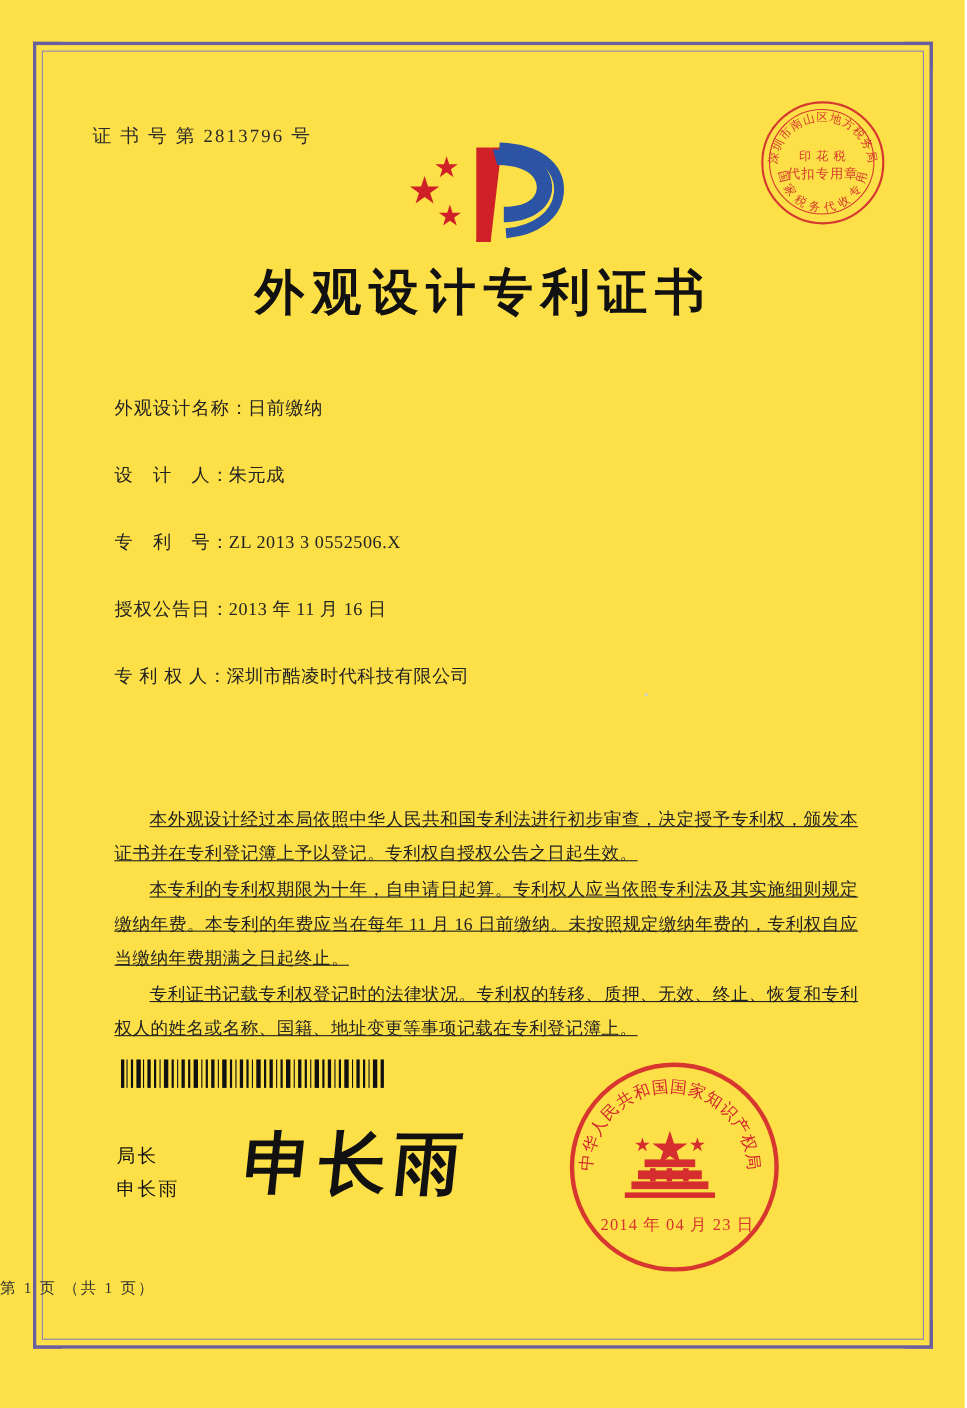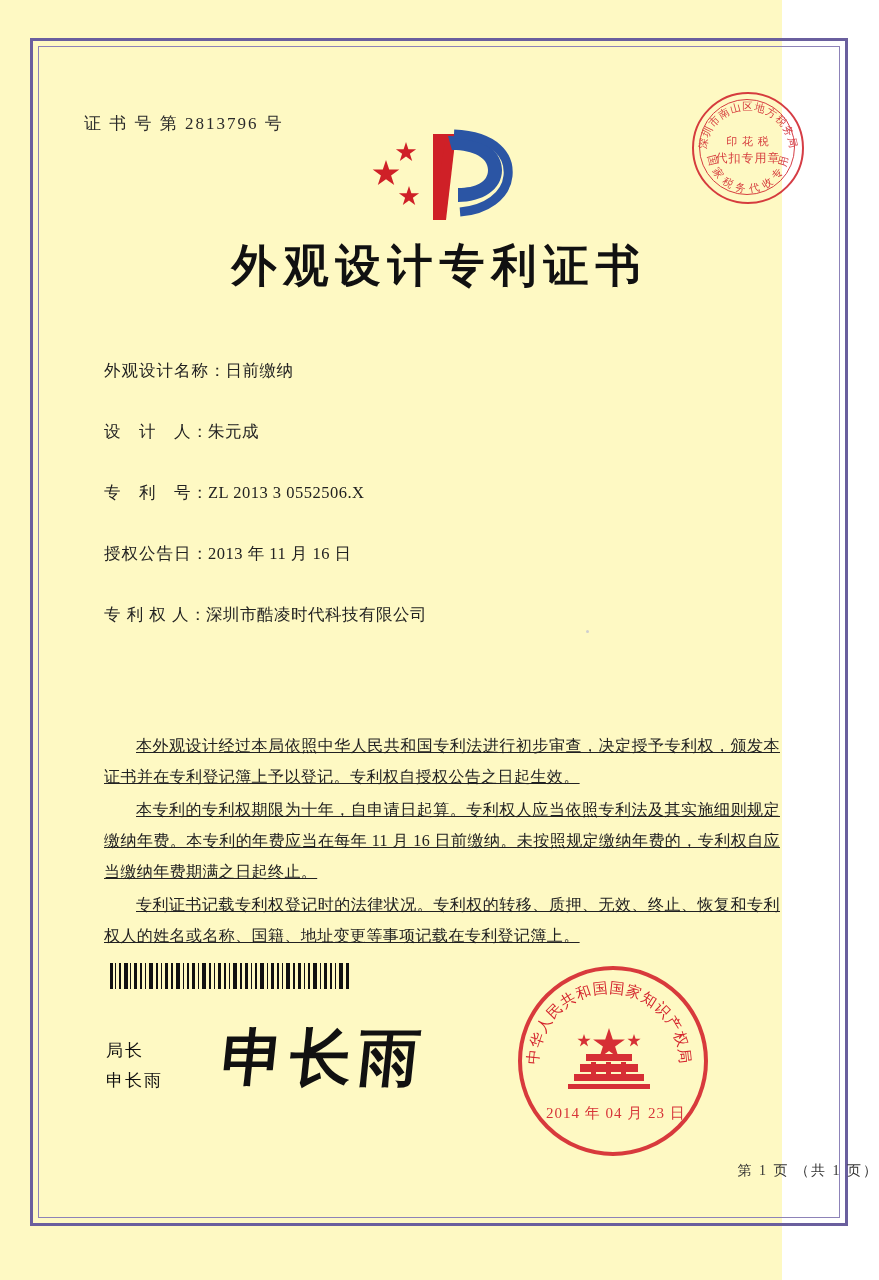--- a/index.html
+++ b/index.html
@@ -12,23 +12,23 @@
     height: 1280px;
     font-family: "Liberation Serif", serif;
     color: #1a1a1a;
     position: relative;
     overflow: hidden;
   }
 
   .page {
     position: absolute;
     left: 0; top: 0;
-    width: 782px;
+    width: 877px;
     height: 1280px;
-    background: #fef9c3;
+    background: #fde047;
   }
 
   
   .border-outer {
     position: absolute;
     left: 30px; top: 38px;
     width: 818px;
     height: 1188px;
     border: 3px solid #6a5f9e;
     box-sizing: border-box;
@@ -211,21 +211,21 @@
     color: #d4252e;
     letter-spacing: 1px;
     opacity: 0.92;
   }
 
   
   .footer {
     position: absolute;
     left: 0; top: 1162px;
     width: 879px;
-    text-align: right;
+    text-align: left;
     font-size: 14px;
     letter-spacing: 2px;
     color: #333;
   }
 
   .faint-dot {
     position: absolute;
     left: 586px; top: 630px;
     width: 3px; height: 3px;
     background: #cfcfcf;

